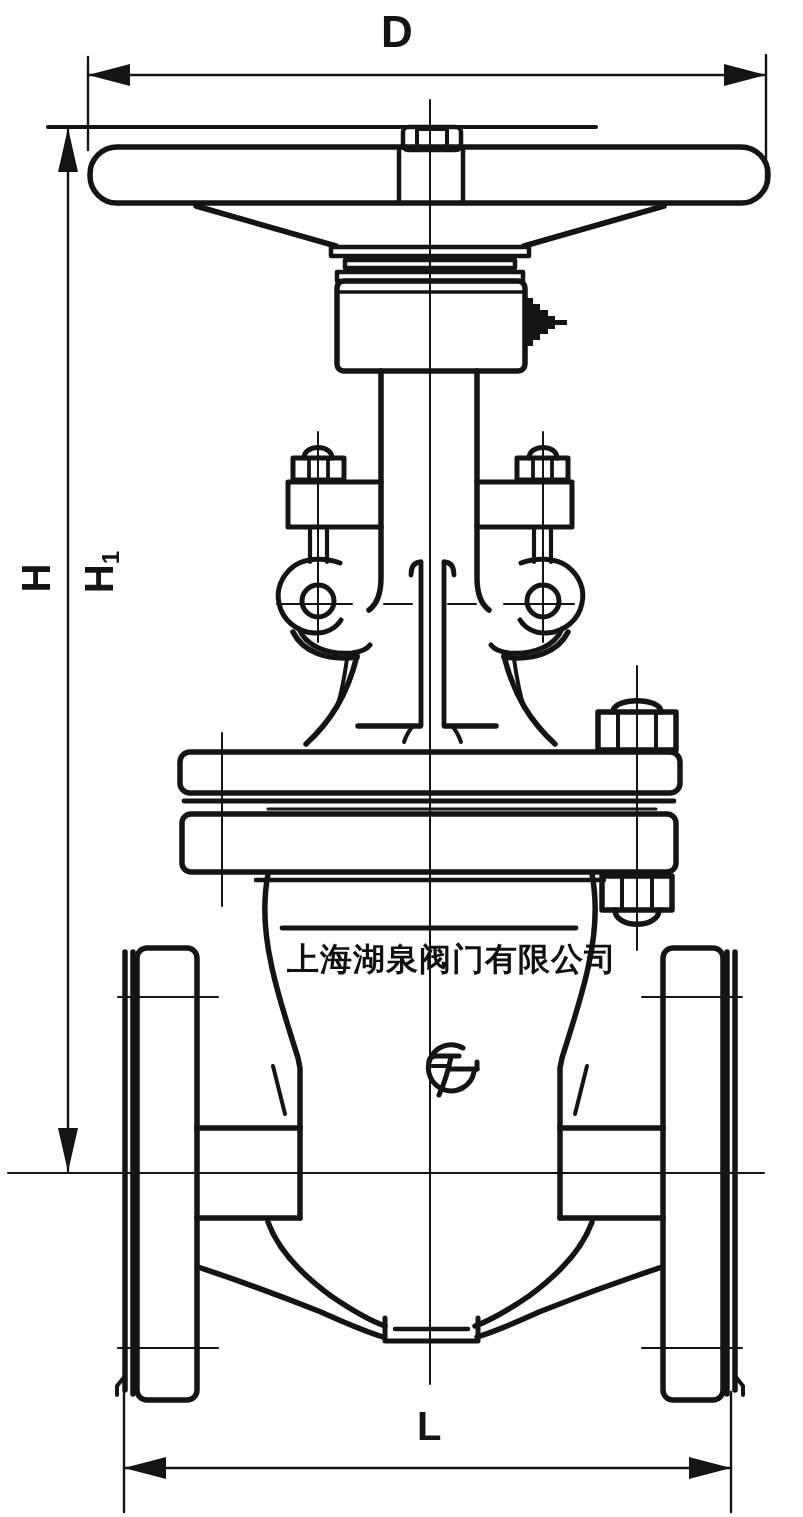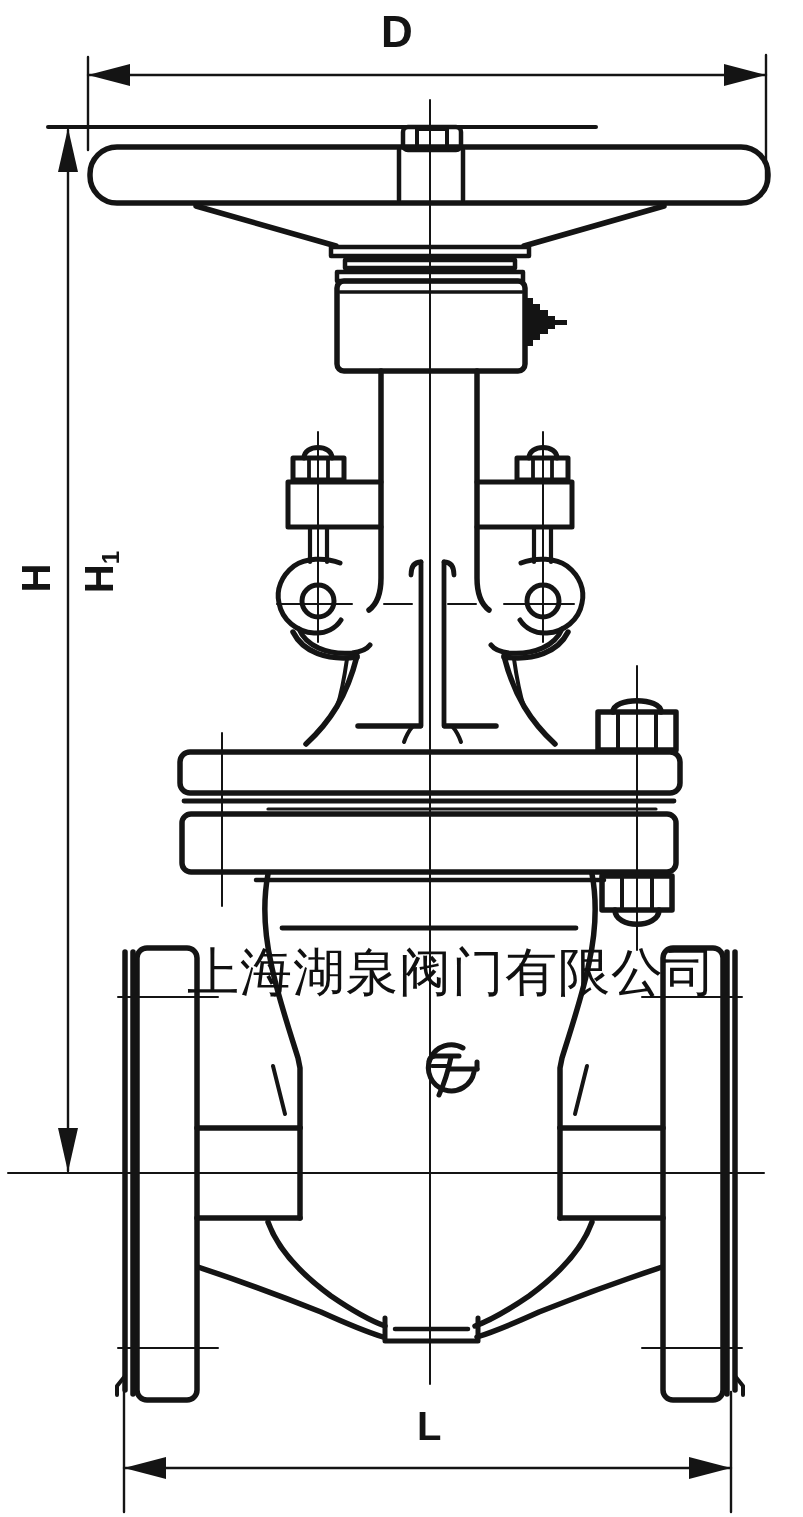--- a/index.html
+++ b/index.html
@@ -9,21 +9,21 @@
   .canvas svg{position:absolute;left:0;top:0;}
   .dim-label{position:absolute;font-weight:700;color:#141414;line-height:1;}
   .lbl-d{left:381px;top:10px;font-size:44px;letter-spacing:1px;}
   .lbl-l{left:417px;top:1406px;font-size:40px;}
   .rot{position:absolute;transform:translate(-50%,-50%) rotate(-90deg);white-space:nowrap;}
   .lbl-h{left:36px;top:578px;font-size:40px;}
   .lbl-h1{left:101px;top:572px;font-size:40px;}
   .lbl-h1 sub{font-size:24px;vertical-align:-6px;}
   .watermark{position:absolute;left:452px;top:938px;transform:translateX(-50%);
              font-family:"Liberation Serif","DejaVu Serif",serif;
-             font-size:52px;font-weight:400;color:#101010;white-space:nowrap;
+             font-size:32px;font-weight:700;color:#101010;white-space:nowrap;
              letter-spacing:1px;}
 </style>
 </head>
 <body>
 
 <div class="canvas">
 
 <svg width="803" height="1517" viewBox="0 0 803 1517">
   <g stroke="#141414" fill="none" stroke-linecap="round" stroke-linejoin="round">
 

